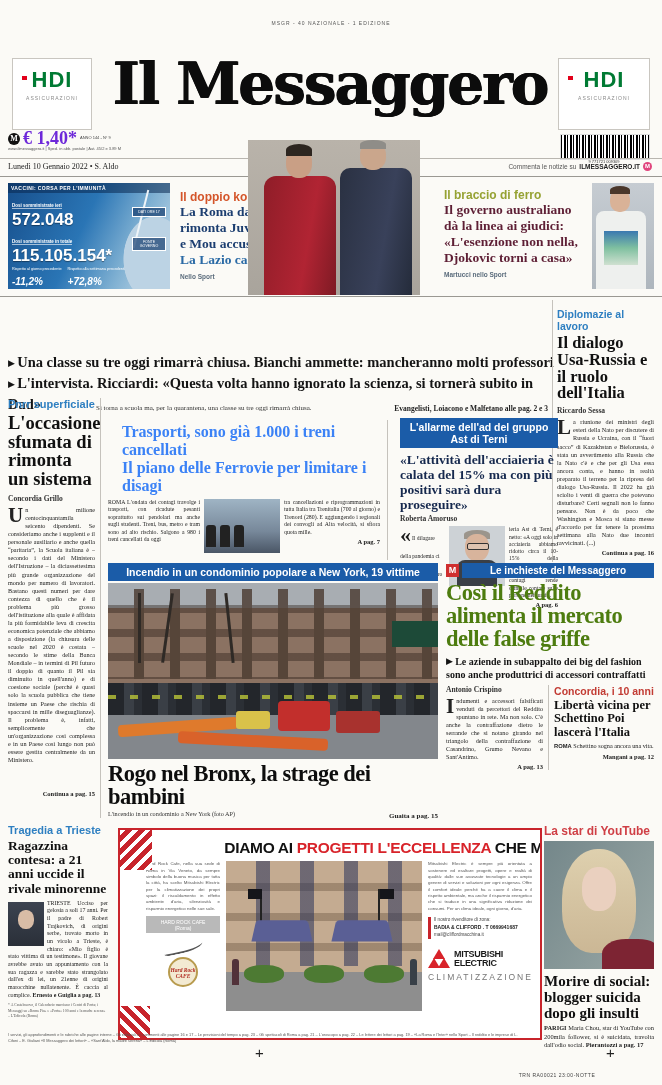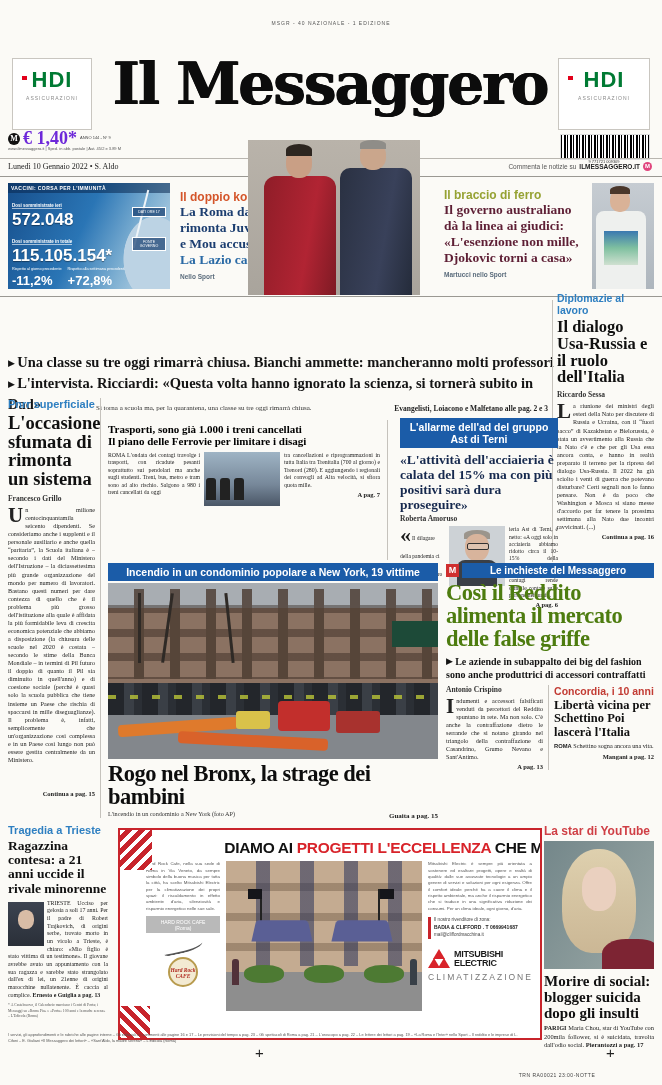--- a/index.html
+++ b/index.html
@@ -44,21 +44,21 @@
   .hero .p2-head{position:absolute;left:112px;top:2px;width:26px;height:28px;border-radius:45%;background:#caa68c;}
   .hero .p2-hair{position:absolute;left:112px;top:0;width:26px;height:9px;border-radius:50% 50% 0 0;background:#8f8d88;}
   .hero .p2-body{position:absolute;left:92px;top:28px;width:72px;height:130px;border-radius:10px 10px 0 0;background:linear-gradient(100deg,#2a3142,#39415a 60%,#242b3a);}
 
   
   .vaccine{top:183px;left:8px;width:162px;height:106px;background:linear-gradient(115deg,#174f8c,#2a75b5 45%,#7fb0d2 72%,#cfe1ec);overflow:hidden;color:#fff;}
   .vaccine .hd{font-size:5px;font-weight:bold;letter-spacing:.4px;background:rgba(10,40,80,.55);padding:2px 3px;font-family:"Liberation Sans",sans-serif;}
   .vaccine .lab{font-size:4.5px;font-weight:bold;border-bottom:1px solid rgba(255,255,255,.6);display:inline-block;margin:2px 0 0 4px;font-family:"Liberation Sans",sans-serif;}
   .vaccine .big{font-size:17px;font-weight:bold;margin-left:4px;line-height:1.05;text-shadow:0 1px 1px rgba(0,0,0,.4);}
   .vaccine .pct-row{display:flex;gap:6px;margin:2px 0 0 4px;}
-  .vaccine .pct b{font-size:13px;}
+  .vaccine .pct b{font-size:10px;font-style:italic;}
   .vaccine .pct span{display:block;font-size:3.8px;font-family:"Liberation Sans",sans-serif;}
   .vaccine .tag{position:absolute;right:4px;width:30px;border:1px solid #fff;background:rgba(20,60,110,.7);
                 font-size:3.6px;text-align:center;padding:2px 1px;font-family:"Liberation Sans",sans-serif;}
   .vaccine .syr{position:absolute;right:-6px;top:10px;width:70px;height:110px;background:
       radial-gradient(ellipse at 70% 60%,#bcd3e4 0 45%,transparent 46%);}
   .vaccine .needle{position:absolute;right:28px;top:6px;width:2px;height:60px;background:#eef4f8;transform:rotate(14deg);}
 
   .kicker{font-family:"Liberation Sans",sans-serif;font-weight:bold;}
   .teaser1{top:190px;left:180px;width:162px;}
   .teaser1 .kicker{color:#d4552a;font-size:12px;}
@@ -79,40 +79,40 @@
   .headline{top:299px;left:8px;width:546px;font-size:43px;font-weight:bold;letter-spacing:-1.5px;line-height:.98;color:#0b0b0b;}
   .bullets{top:352px;left:8px;width:546px;}
   .bullet{font-size:14.5px;font-weight:bold;color:#141414;line-height:1.45;}
   .bullet::before{content:"▶ ";font-size:9px;vertical-align:1px;}
   .note-row{top:404px;left:96px;width:452px;display:flex;justify-content:space-between;}
   .note{font-size:7px;color:#333;}
   .note-authors{font-size:7.5px;font-weight:bold;color:#222;}
 
   
   .vline-op{left:552px;top:300px;height:262px;}
-  .opinion{top:292px;left:557px;width:97px;}
+  .opinion{top:308px;left:557px;width:97px;}
   .opinion .kicker{color:#2e7fc1;font-size:10.5px;}
   .opinion h3{margin:3px 0 4px;font-size:16.5px;line-height:1.02;color:#101010;}
   .byline{font-size:7.5px;font-weight:bold;color:#333;margin-bottom:3px;}
   .smallbody{font-size:6.2px;line-height:1.3;color:#222;}
   .dropcap{float:left;font-size:21px;line-height:17px;font-weight:bold;margin:1px 2px 0 0;}
   .more{font-size:6.5px;font-weight:bold;text-align:right;margin-top:2px;}
 
   
   .vline-left{left:100px;top:398px;height:420px;}
   .leftcol{top:398px;left:8px;width:87px;}
   .leftcol .kicker{color:#2e7fc1;font-size:11px;}
   .leftcol h3{margin:4px 0 6px;font-size:18.5px;line-height:1.0;color:#101010;}
   .leftcol .smallbody{height:282px;overflow:hidden;}
 
   
   .bluebar{background:#1b5ca8;color:#fff;font-family:"Liberation Sans",sans-serif;font-weight:bold;
            font-size:10.5px;text-align:center;padding:3px 2px;}
   .trains{top:418px;left:108px;width:276px;}
-  .trains h3{margin:5px 0 4px;font-size:11px;line-height:1.12;color:#000000;}
+  .trains h3{margin:5px 14px 4px;font-size:16px;line-height:1.12;color:#3b82f6;}
   .cols{display:flex;gap:4px;}
   .mini-photo{width:76px;height:54px;background:linear-gradient(#9fb4c4,#77889a 60%,#4a5666);flex:none;}
   .mini-photo .fig{width:10px;height:22px;background:#222;display:inline-block;margin:26px 2px 0;border-radius:3px 3px 0 0;}
   .trains .smallbody{font-size:5.8px;}
   .steel{top:418px;left:400px;width:158px;}
   .steel h3{margin:5px 0 2px;font-size:13.5px;line-height:1.1;color:#16294e;}
   .portrait{width:56px;height:60px;background:#cdd2d6;position:relative;flex:none;overflow:hidden;}
   .portrait .head{position:absolute;left:16px;top:8px;width:24px;height:27px;border-radius:45%;background:#d8b49c;}
   .portrait .hair{position:absolute;left:15px;top:4px;width:26px;height:9px;border-radius:50% 50% 0 0;background:#9b958c;}
   .portrait .glasses{position:absolute;left:18px;top:17px;width:20px;height:5px;border:1px solid #333;border-radius:2px;background:rgba(255,255,255,.2);}
@@ -297,21 +297,21 @@
     <div class="tl">rimonta Juve in 7 minuti</div>
     <div class="tl">e Mou accusa la squadra</div>
     <div class="tl alt">La Lazio cade con l'Inter</div>
     <div class="teaser-byline">Nello Sport</div>
   </div>
 
   <div class="abs teaser2">
     <div class="kicker">Il braccio di ferro</div>
     <div class="tl">Il governo australiano</div>
     <div class="tl">dà la linea ai giudici:</div>
-    <div class="tl">«L'esenzione non mille,</div>
+    <div class="tl">«L'esenzione non nella,</div>
     <div class="tl">Djokovic torni a casa»</div>
     <div class="teaser-byline">Martucci nello Sport</div>
   </div>
   <div class="abs djoko">
     <div class="body"></div>
     <div class="gfx"></div>
     <div class="head"></div>
     <div class="hair2"></div>
   </div>
   <div class="hrule band-rule"></div>
@@ -333,21 +333,21 @@
     <div class="smallbody just">
       <span class="dropcap">L</span><span>a riunione dei ministri degli esteri della Nato per discutere di Russia e Ucraina, con il “fuori sacco” di Kazakhstan e Bielorussia, è stata un avvertimento alla Russia che la Nato c'è e che per gli Usa essa ancora conta, e hanno in realtà preparato il terreno per la ripresa del dialogo Usa-Russia. Il 2022 ha già sciolto i venti di guerra che potevano disturbare? Certi segnali non lo fanno pensare. Non è da poco che Washington e Mosca si siano messe d'accordo per far tenere la prossima settimana alla Nato due incontri ravvicinati. (...)</span>
     </div>
     <div class="more">Continua a pag. 16</div>
   </div>
 
   <div class="v vline-left"></div>
   <div class="abs leftcol">
     <div class="kicker">Pnrr superficiale</div>
     <h3>L'occasione sfumata di rimonta un sistema</h3>
-    <div class="byline">Francesco Grillo</div>
+    <div class="byline">Concordia Grillo</div>
     <div class="smallbody just">
       <span class="dropcap">U</span><span>n milione centocinquantamila seicento dipendenti. Se consideriamo anche i supplenti e il personale ausiliario e anche quella “paritaria”, la Scuola italiana è – secondo i dati del Ministero dell'Istruzione – la diciassettesima più grande organizzazione del mondo per numero di lavoratori. Bastano questi numeri per dare contezza di quello che è il problema più grosso dell'istituzione alla quale è affidata la più formidabile leva di crescita economica potenziale che abbiamo a disposizione (la chiusura delle scuole nel 2020 è costata – secondo le stime della Banca Mondiale – in termini di Pil futuro il doppio di quanto il Pil sia diminuito in quell'anno) e di coesione sociale (perché è quasi solo la scuola pubblica che tiene insieme un Paese che rischia di spaccarsi in mille diseguaglianze). Il problema è, infatti, semplicemente che un'organizzazione così complessa e in un Paese così lungo non può essere gestita centralmente da un Ministero.</span>
     </div>
     <div class="more">Continua a pag. 15</div>
   </div>
 
   <div class="abs trains">
     <h3>
       <span>Trasporti, sono già 1.000 i treni cancellati</span><br>
       <span>Il piano delle Ferrovie per limitare i disagi</span>

